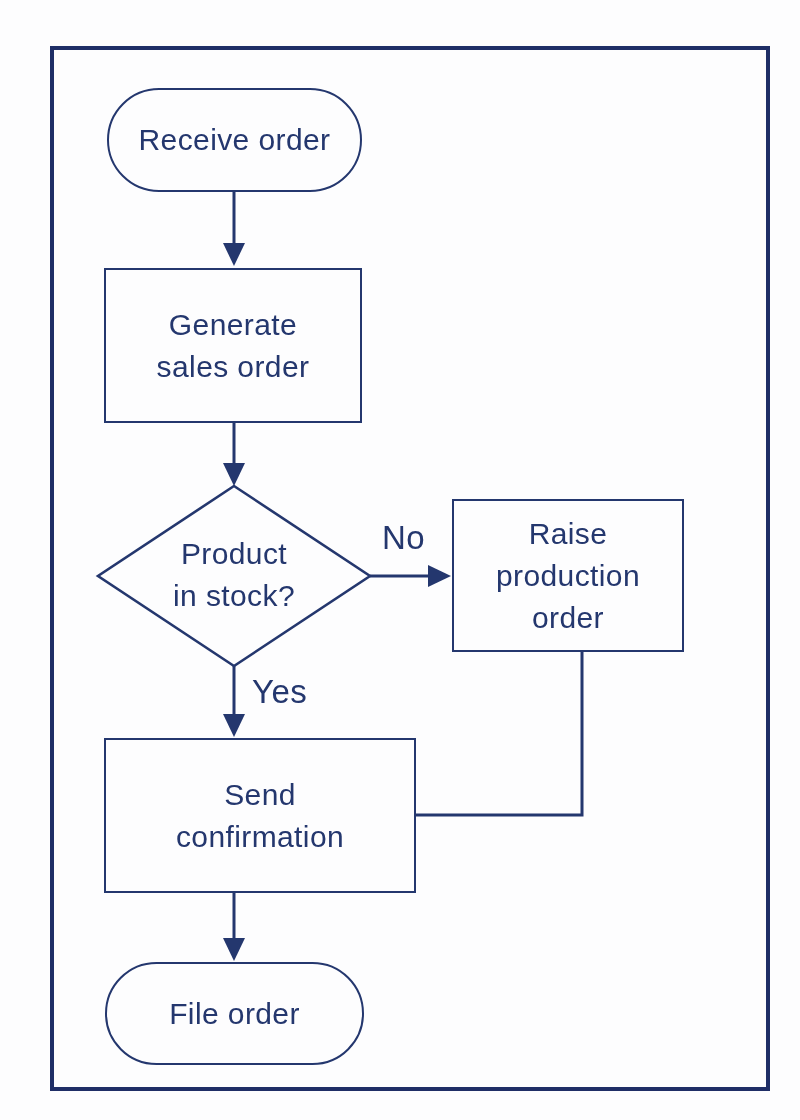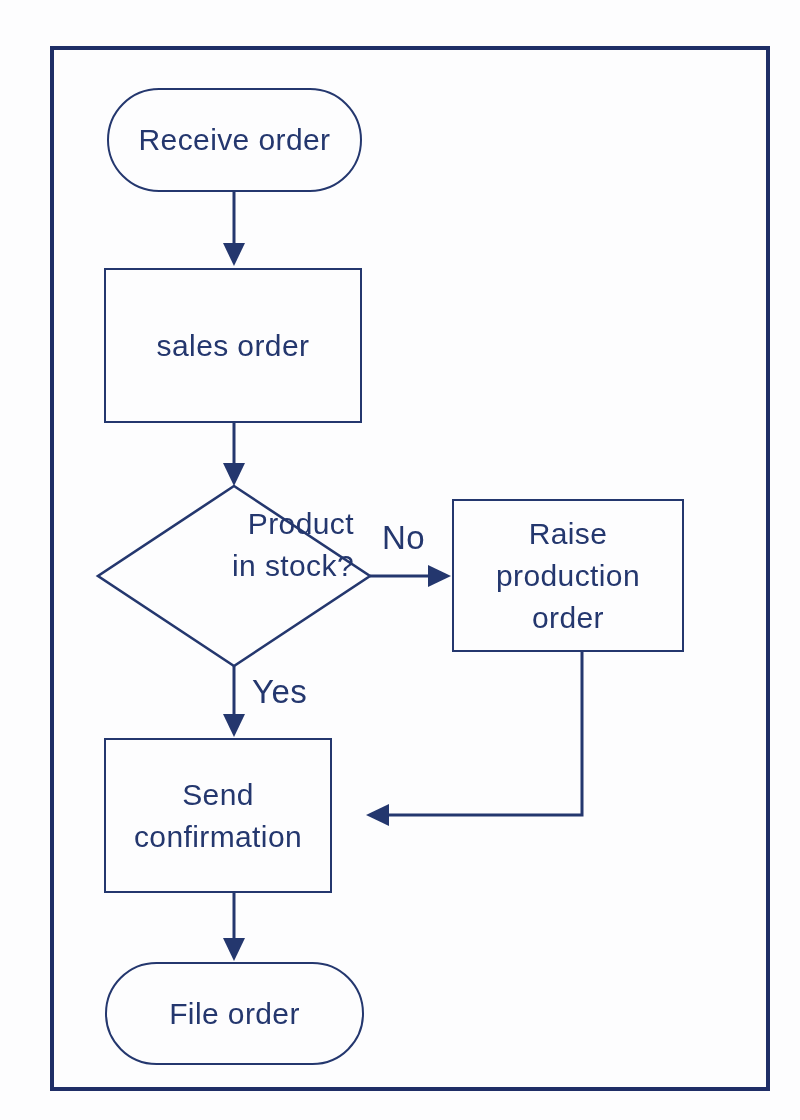--- a/index.html
+++ b/index.html
@@ -99,39 +99,40 @@
 
     <path class="edge" d="M222 893 V 940"></path>
     <polygon class="head" points="222,961 211,938 233,938"></polygon>
   </svg>
 
   <div class="node terminator" style="left:95px; top:88px; width:255px; height:104px;">
     <span>Receive order</span>
   </div>
 
   <div class="node" style="left:92px; top:268px; width:258px; height:155px;">
+    <span>Generate</span>
     <span>sales order</span>
   </div>
 
-  <div class="node decision-label-box" style="left:102px; top:496px; width:240px; height:98px;align-items:flex-end;">
+  <div class="node decision-label-box" style="left:102px; top:526px; width:240px; height:98px;">
     <span>Product</span>
     <span>in stock?</span>
   </div>
 
   <div class="edge-label" style="left:370px; top:520px;text-align:center;">No</div>
 
   <div class="node" style="left:440px; top:499px; width:232px; height:153px;">
     <span>Raise</span>
     <span>production</span>
     <span>order</span>
   </div>
 
   <div class="edge-label" style="left:240px; top:674px;">Yes</div>
 
-  <div class="node" style="left:92px; top:738px; width:228px; height:155px;">
+  <div class="node" style="left:92px; top:738px; width:312px; height:155px;">
     <span>Send</span>
     <span>confirmation</span>
   </div>
 
   <div class="node terminator" style="left:93px; top:962px; width:259px; height:103px;">
     <span>File order</span>
   </div>
 
 </div>
 

